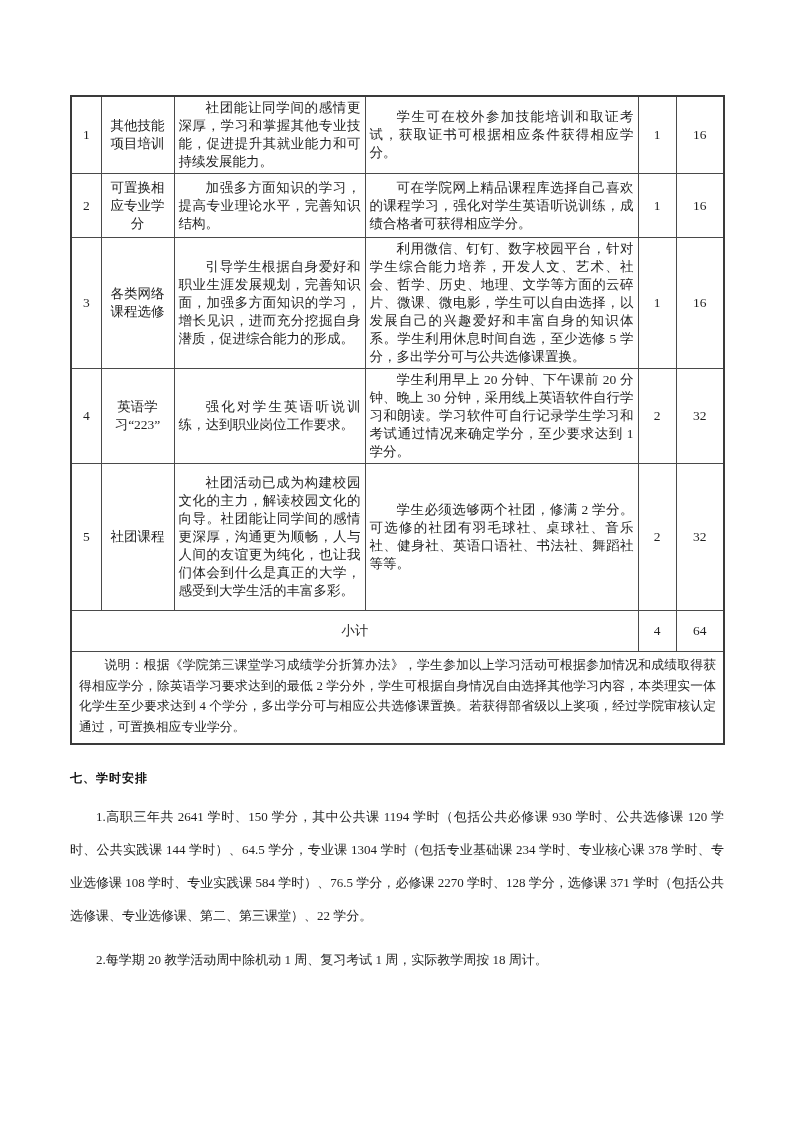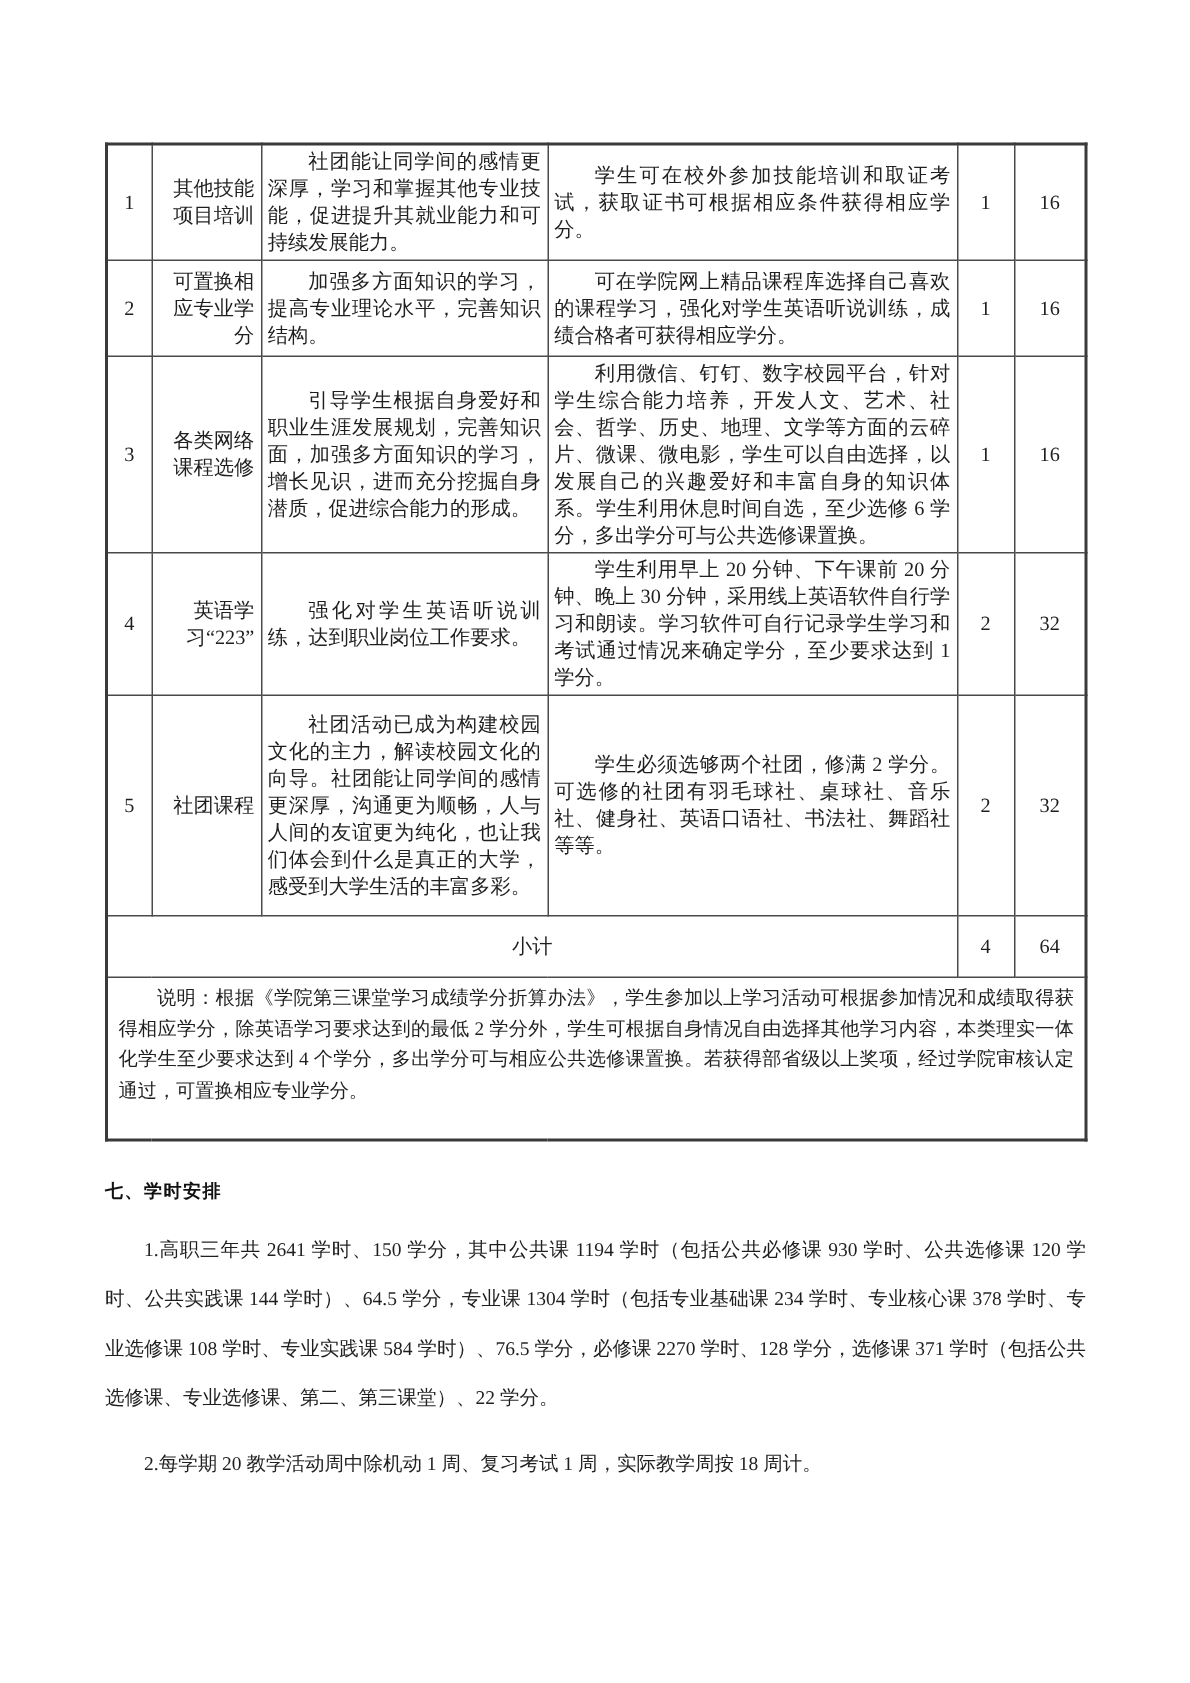--- a/index.html
+++ b/index.html
@@ -32,37 +32,37 @@
   }
   table.credits-table td {
     border: 1px solid #4a4a4a;
     font-size: 13.5px;
     line-height: 18px;
     vertical-align: middle;
     padding: 2px 4px;
     color: #1f1f1f;
   }
   td.c-num    { text-align: center; font-size: 14px; }
-  td.c-name   { text-align: right; padding: 2px 6px; }
+  td.c-name   { text-align: center; padding: 2px 6px; }
   td.c-credit, td.c-hours { text-align: center; font-size: 14px; }
   td.c-goal, td.c-method  { padding: 2px 6px; }
   .cell-par {
     text-align: justify;
     text-indent: 2em;
     word-break: break-all;
   }
   tr.r1 { height: 72px; }
   tr.r2 { height: 64px; }
   tr.r3 { height: 124px; }
   tr.r4 { height: 90px; }
   tr.r5 { height: 147px; }
   tr.r-subtotal { height: 41px; }
   tr.r-subtotal td.c-sublabel { text-align: center; }
   tr.r-note td {
-    padding: 3px 7px 22px 7px;
+    padding: 3px 7px 6px 7px;
     font-size: 12.8px;
     line-height: 20.5px;
   }
 
   
   .section-title {
     margin-top: 25px;
     font-size: 12px;
     font-weight: bold;
     color: #111;
@@ -120,21 +120,21 @@
           <td class="c-credit">1</td>
           <td class="c-hours">16</td>
         </tr>
         <tr class="r3">
           <td class="c-num">3</td>
           <td class="c-name">各类网络课程选修</td>
           <td class="c-goal">
               <div class="cell-par">引导学生根据自身爱好和职业生涯发展规划，完善知识面，加强多方面知识的学习，增长见识，进而充分挖掘自身潜质，促进综合能力的形成。</div>
             </td>
           <td class="c-method">
-              <div class="cell-par">利用微信、钉钉、数字校园平台，针对学生综合能力培养，开发人文、艺术、社会、哲学、历史、地理、文学等方面的云碎片、微课、微电影，学生可以自由选择，以发展自己的兴趣爱好和丰富自身的知识体系。学生利用休息时间自选，至少选修 6 学分，多出学分可与公共选修课置换。</div>
+              <div class="cell-par">利用微信、钉钉、数字校园平台，针对学生综合能力培养，开发人文、艺术、社会、哲学、历史、地理、文学等方面的云碎片、微课、微电影，学生可以自由选择，以发展自己的兴趣爱好和丰富自身的知识体系。学生利用休息时间自选，至少选修 5 学分，多出学分可与公共选修课置换。</div>
             </td>
           <td class="c-credit">1</td>
           <td class="c-hours">16</td>
         </tr>
         <tr class="r4">
           <td class="c-num">4</td>
           <td class="c-name">英语学习“223”</td>
           <td class="c-goal">
               <div class="cell-par">强化对学生英语听说训练，达到职业岗位工作要求。</div>
             </td>

